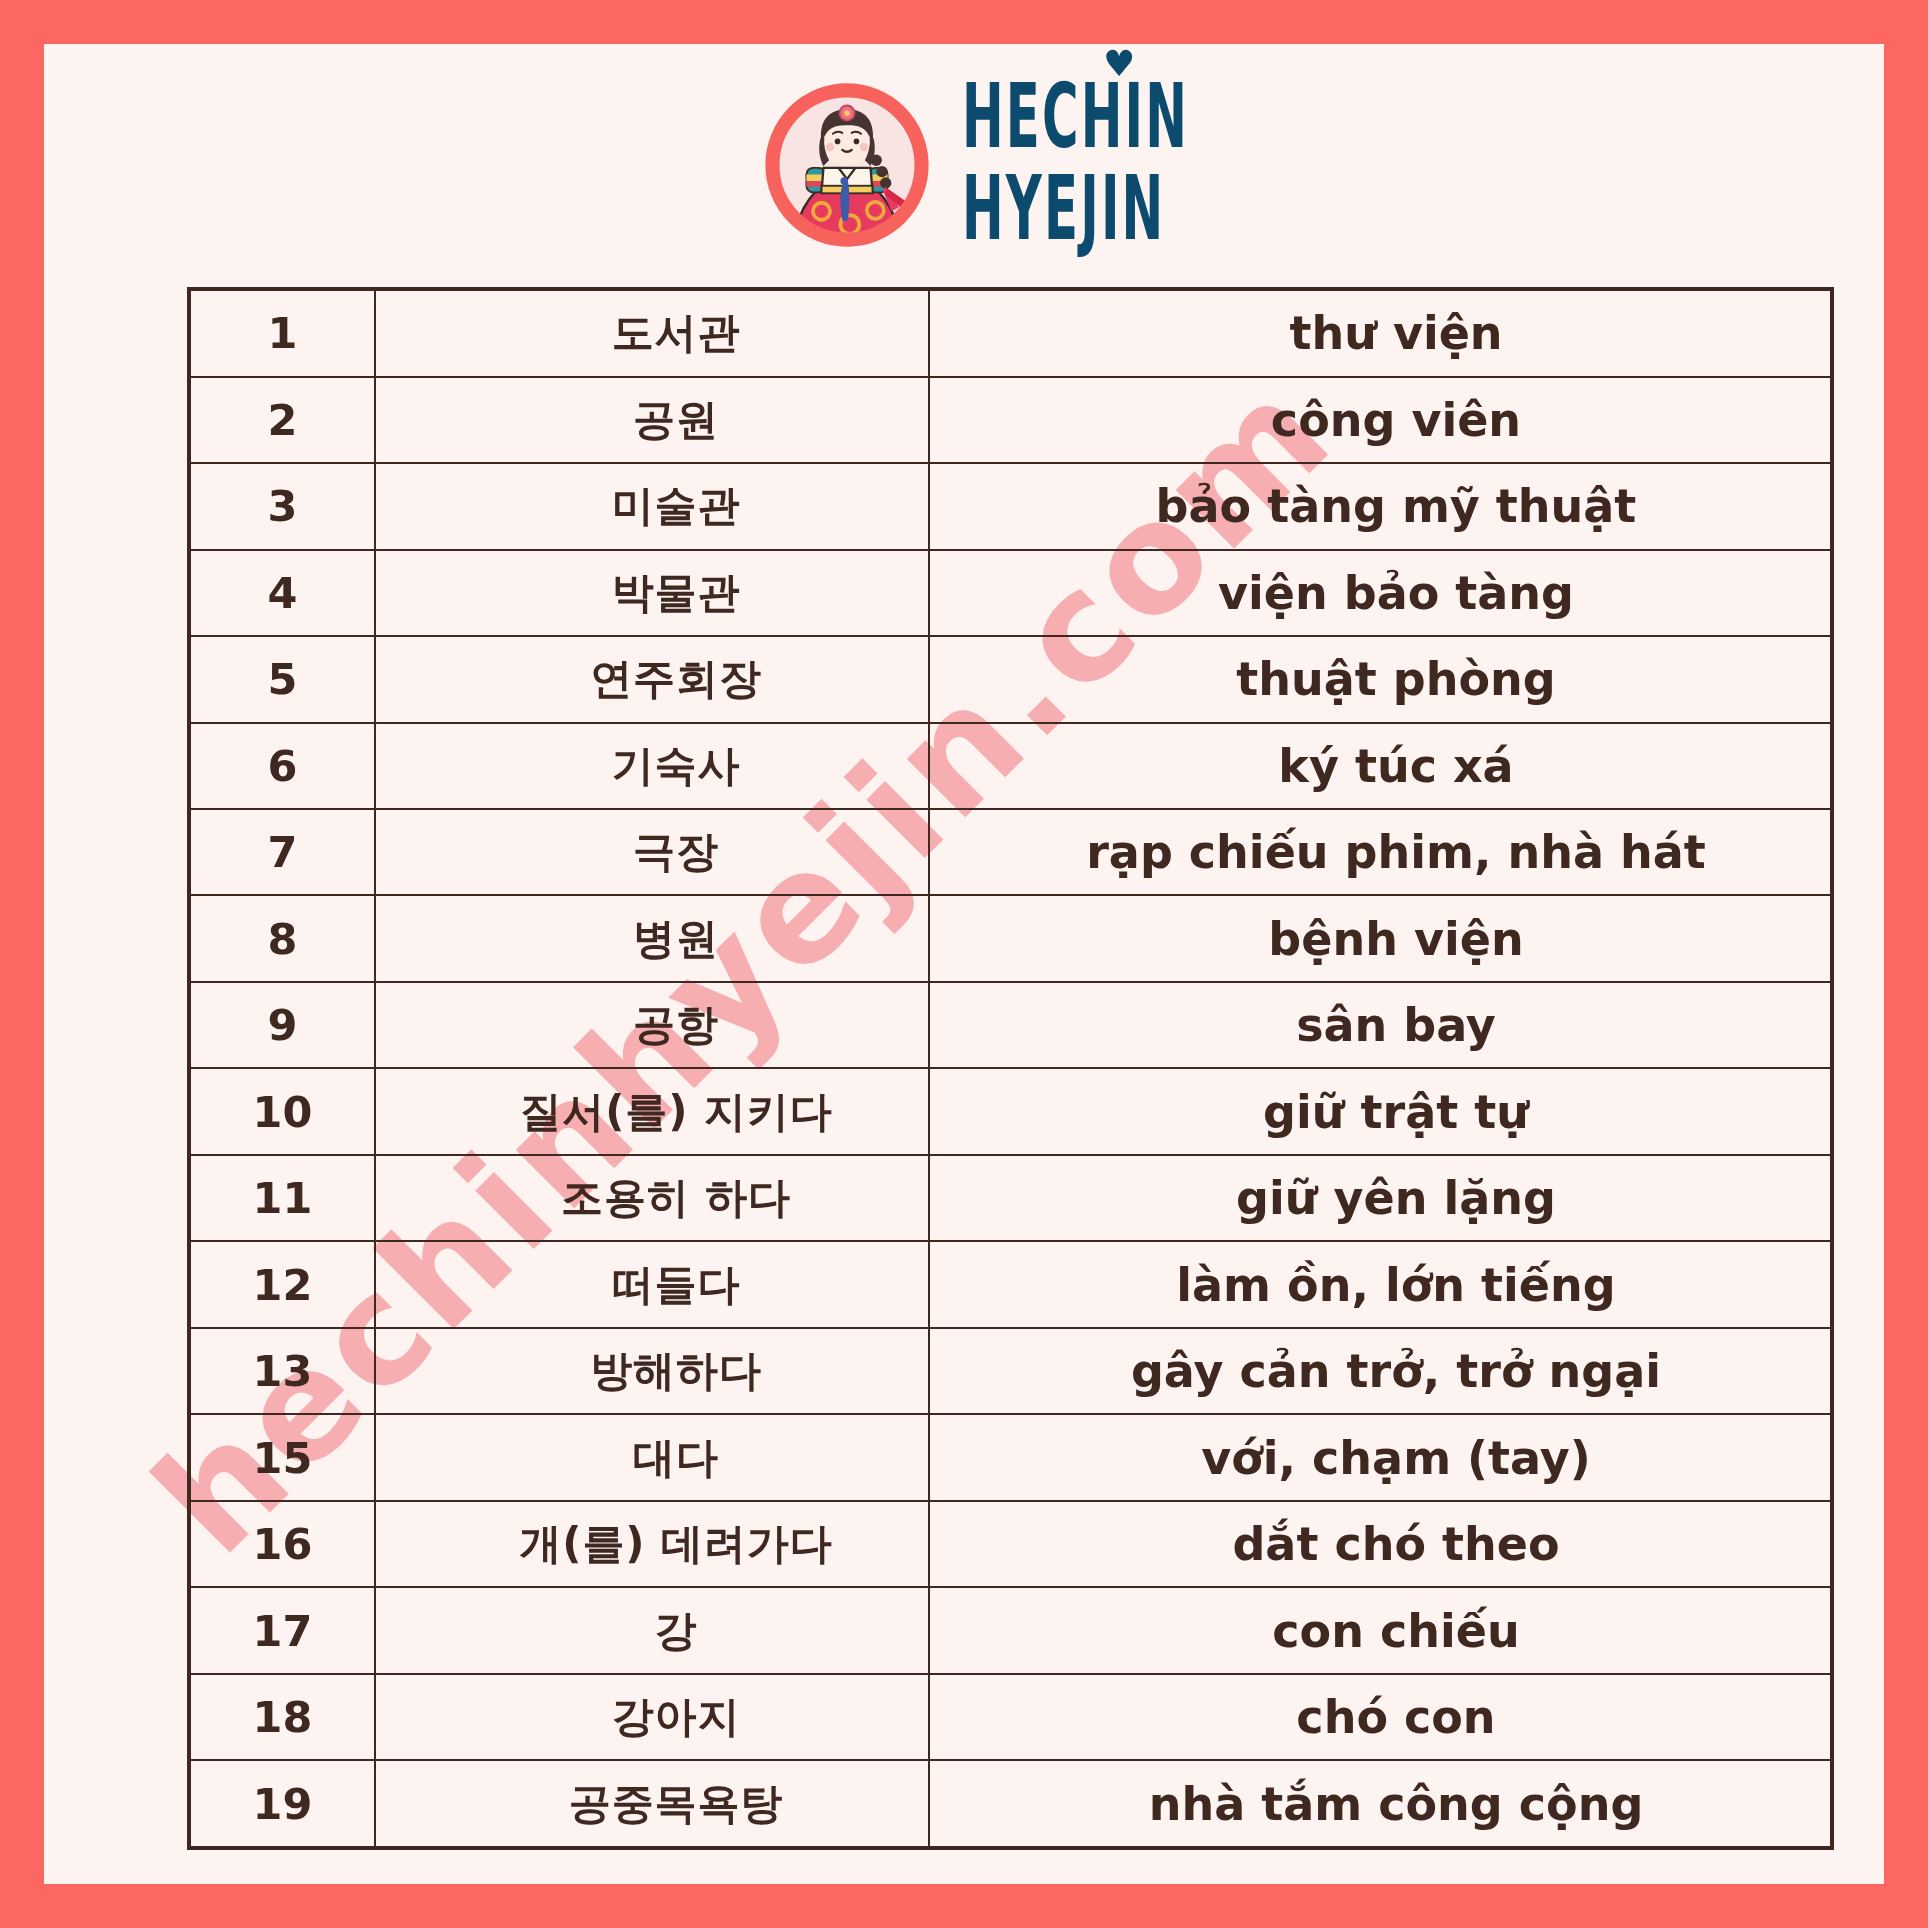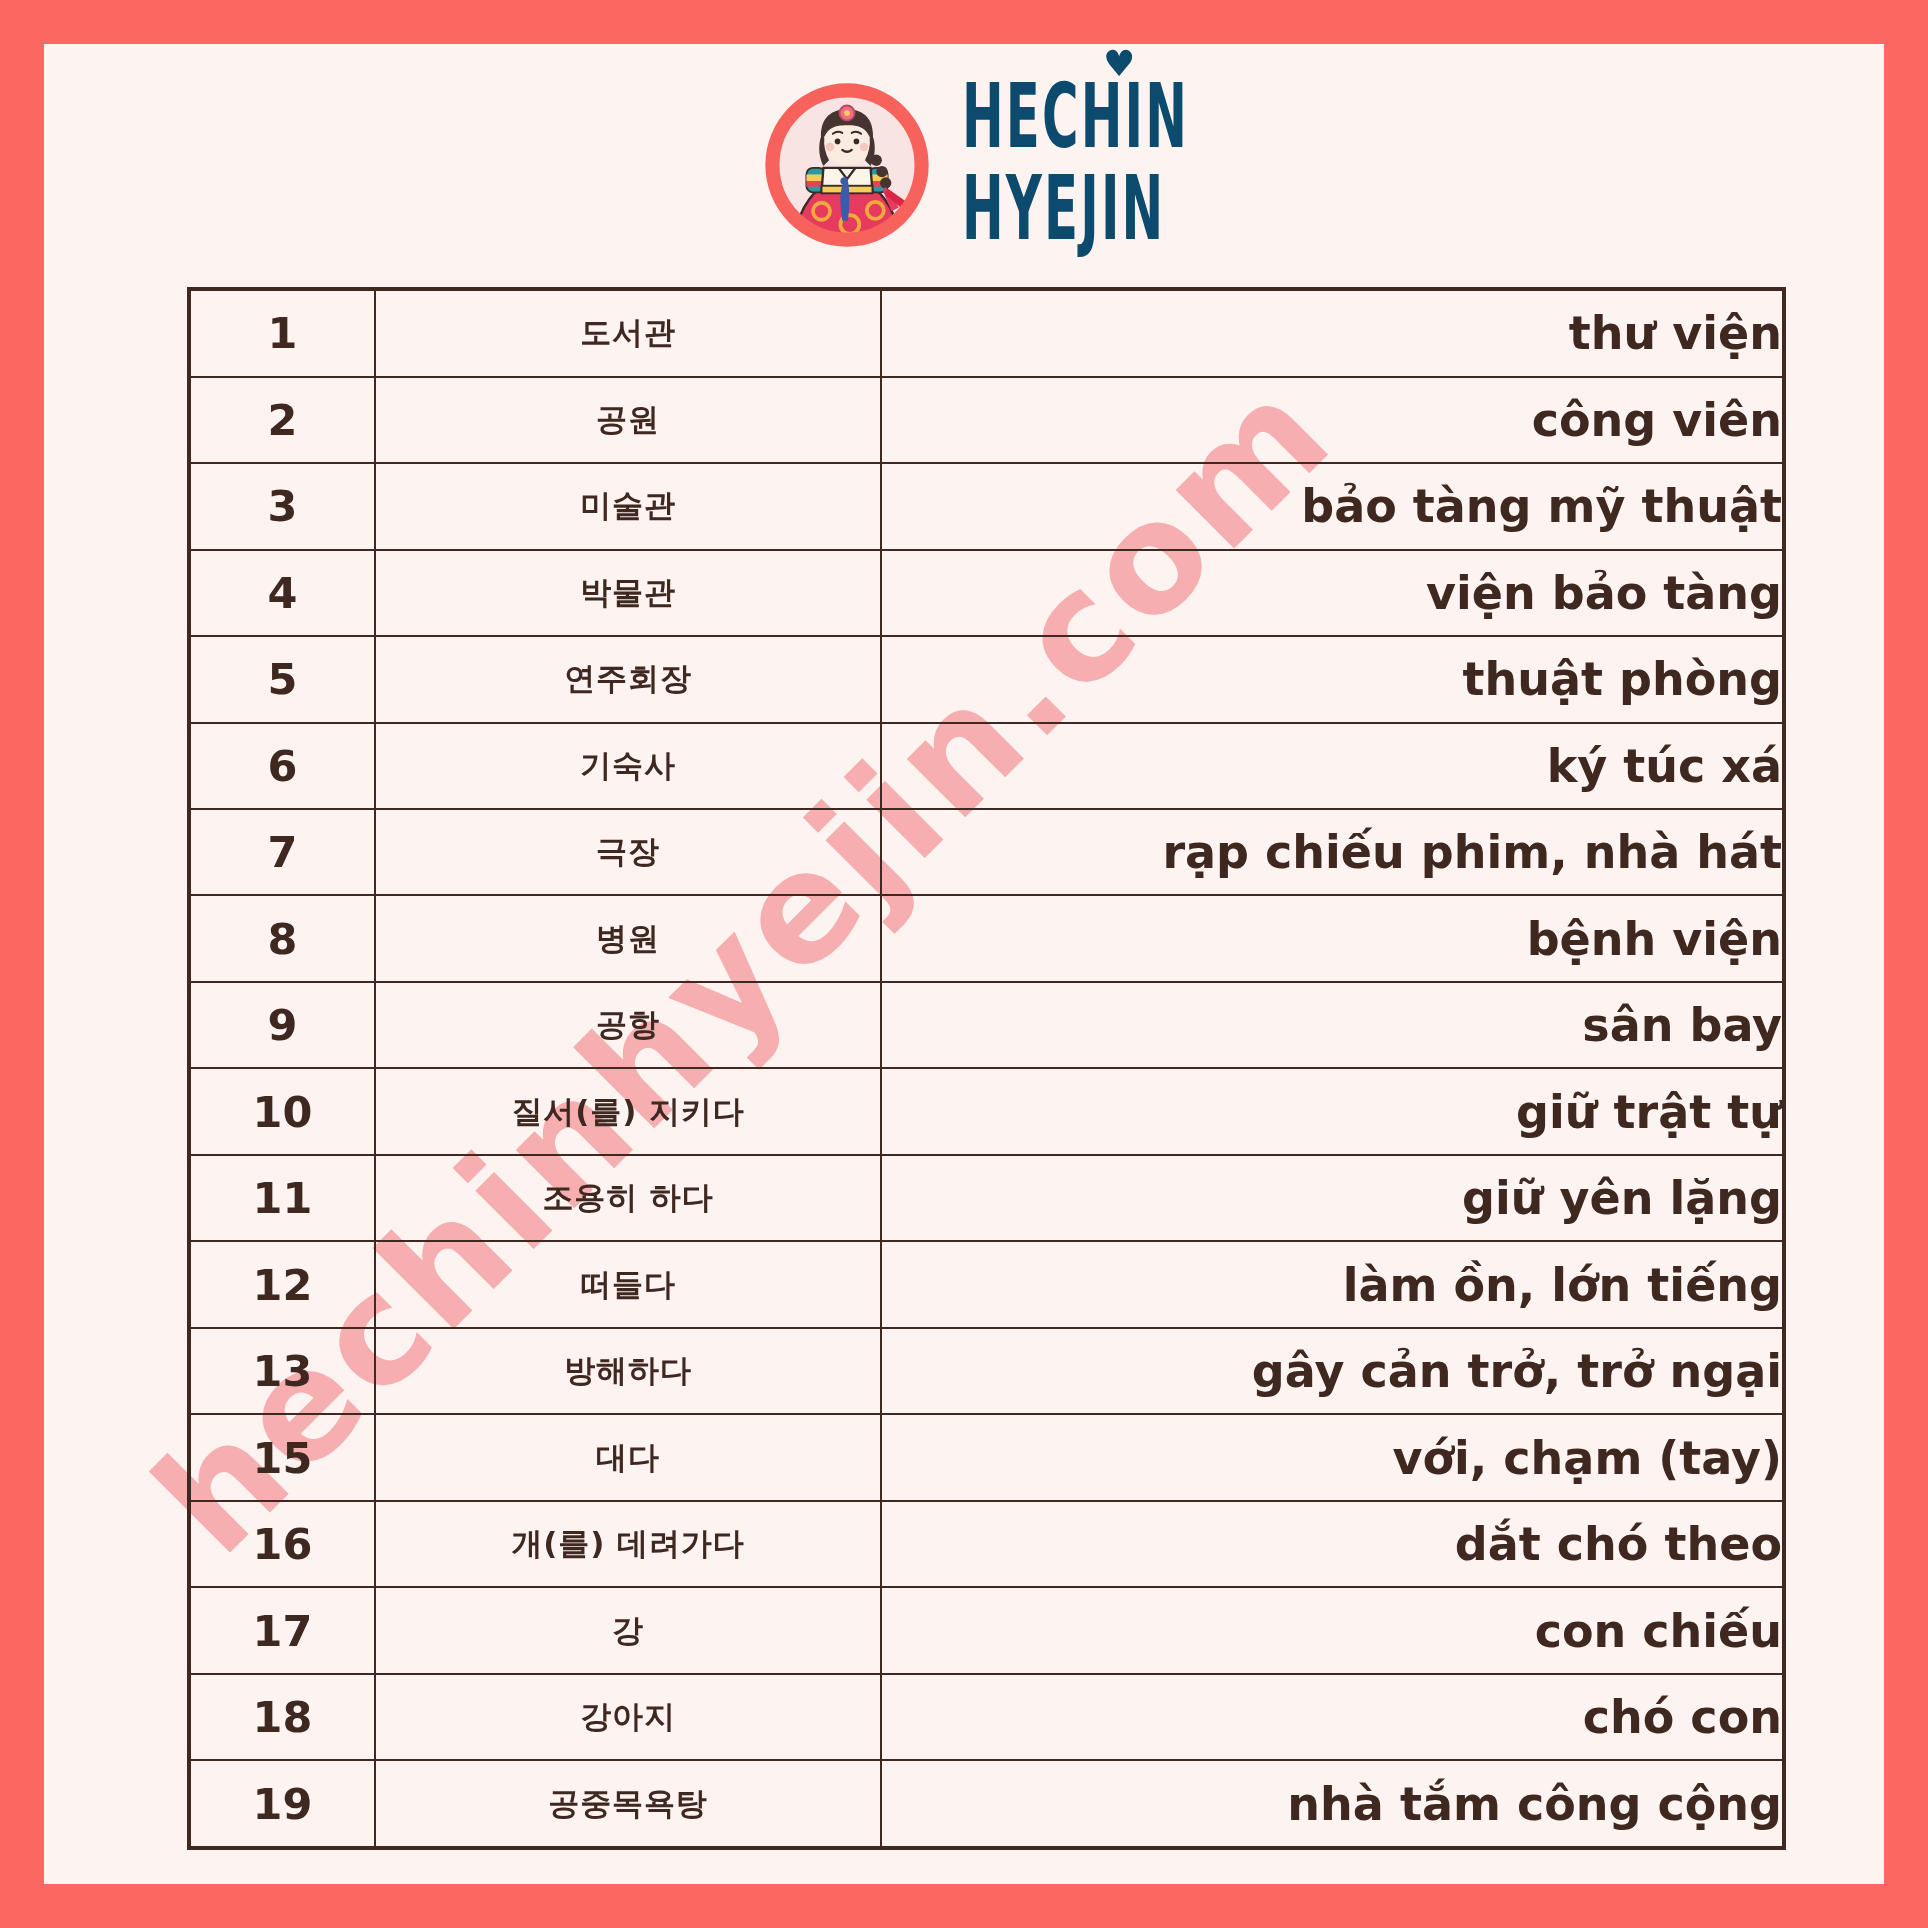--- a/index.html
+++ b/index.html
@@ -84,27 +84,28 @@
   .vocab-table { border: 4.7px solid #3f2820; }
   td.col-no {
     width: 183px;
     text-align: center;
     font-size: 43px;
     font-weight: bold;
   }
   td.col-ko {
     width: 504px;
     text-align: center;
-    font-size: 31px;
+    font-size: 42px;
     font-weight: bold;
     letter-spacing: 0.9px;
+    padding-left: 48px;
   }
   td.col-vi {
     width: 868px;
-    text-align: right;
+    text-align: center;
     padding-left: 32px;
     font-size: 46px;
     font-weight: bold;
     margin-left: 24px;
   }
 </style>
 </head>
 <body>
 
 <div class="page"></div>

